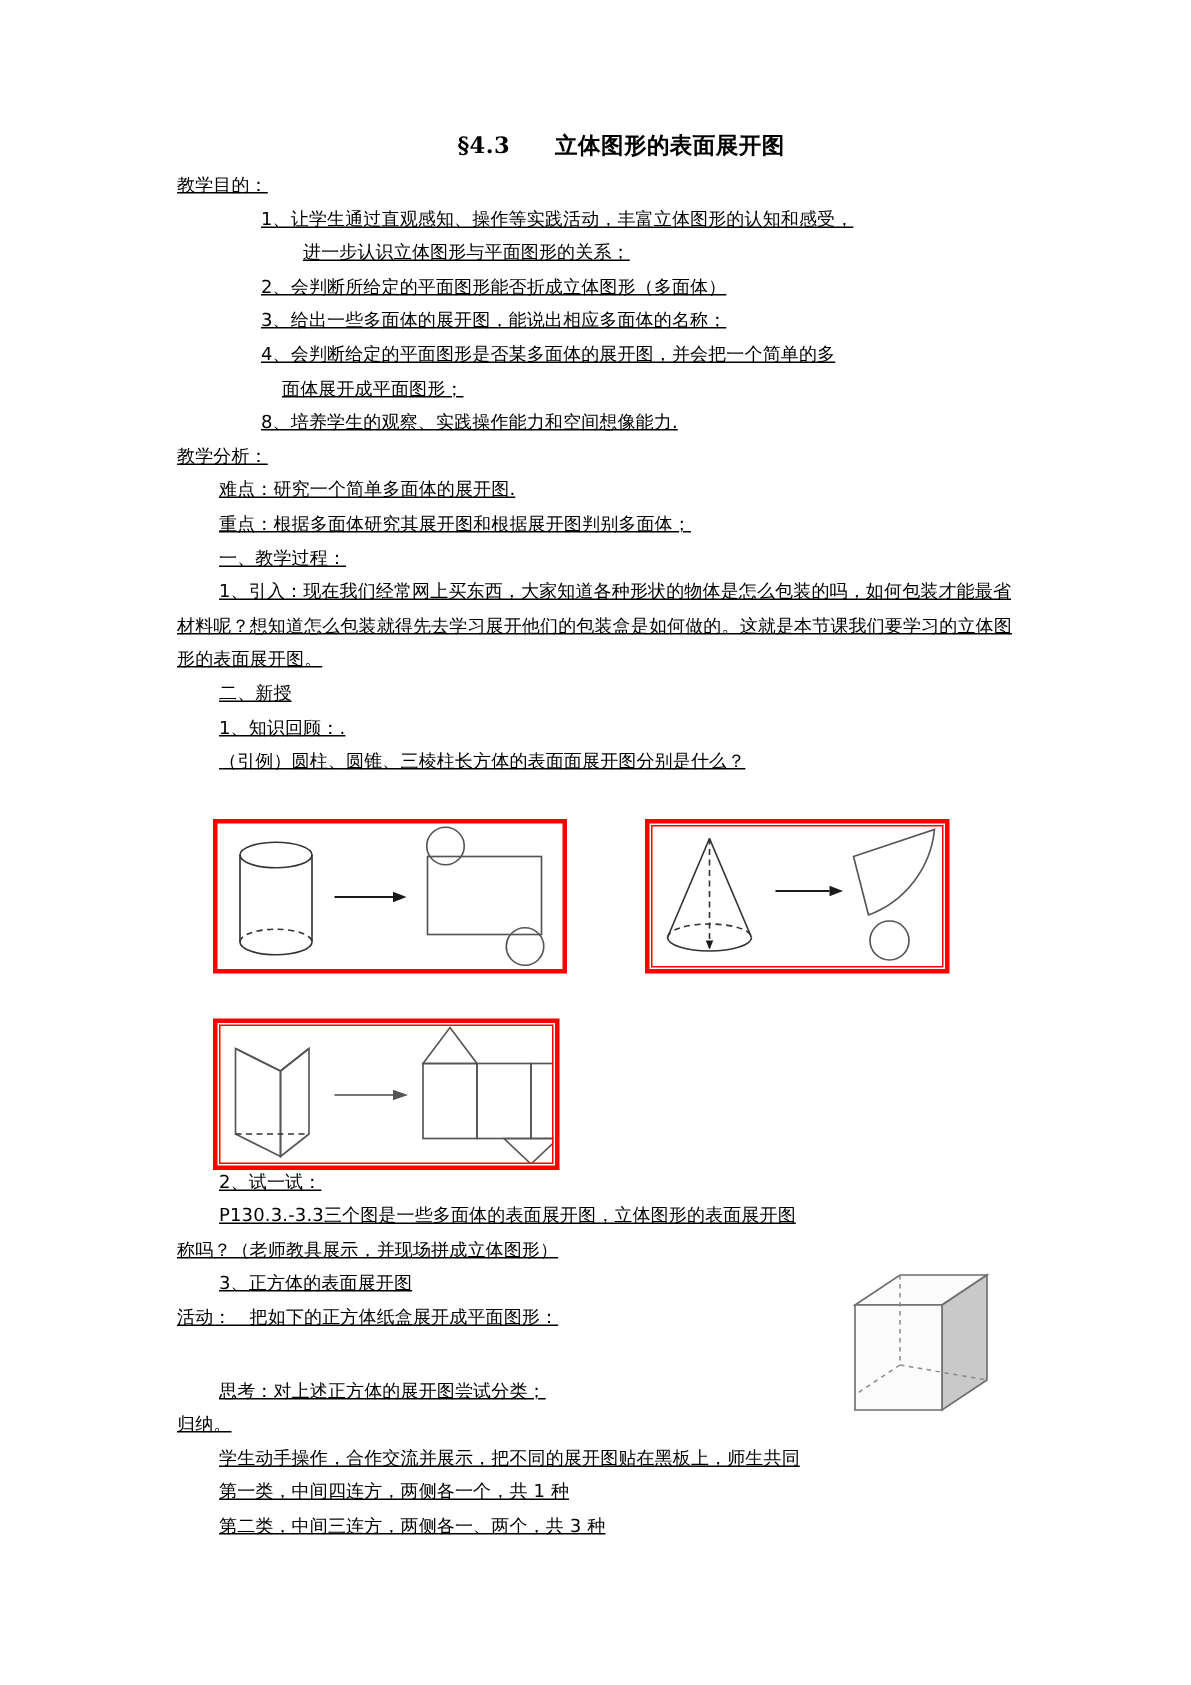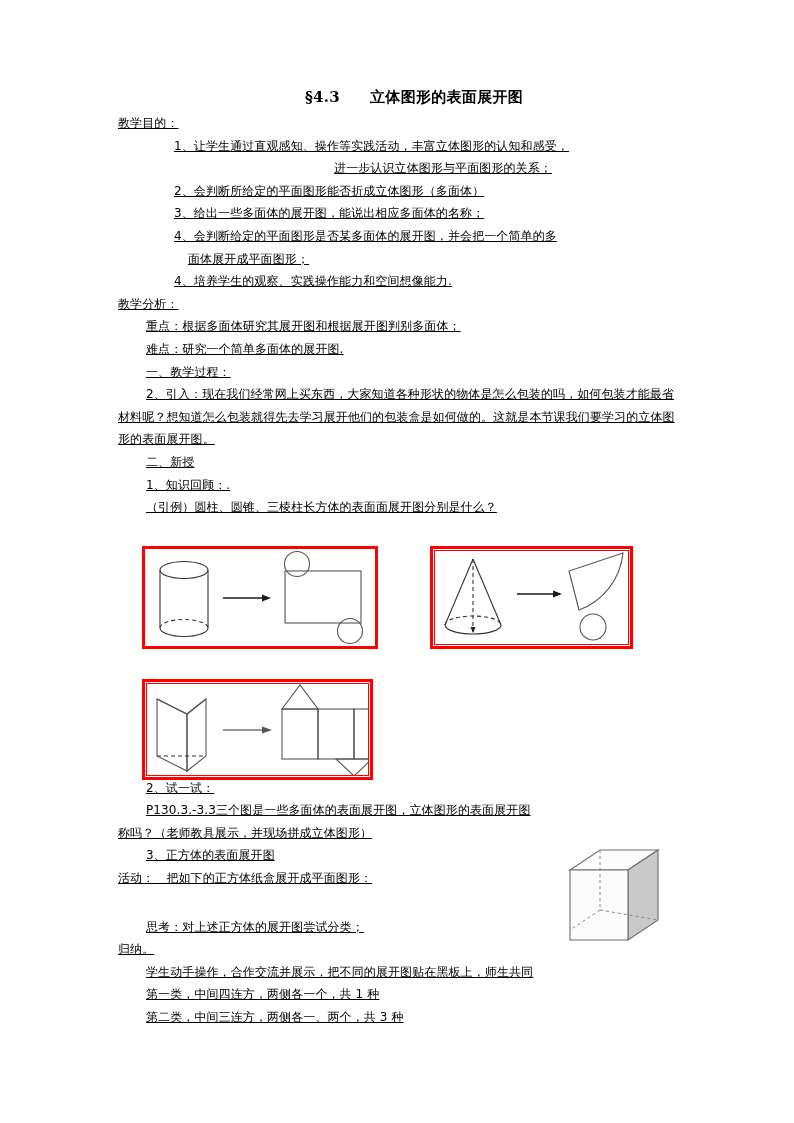--- a/index.html
+++ b/index.html
@@ -120,32 +120,32 @@
 </head>
 <body>
 
 <div class="page">
   <div class="content">
 
     <h1 class="doc-title"><span class="sec">§4.3</span><span class="gap-wide"></span><span>立体图形的表面展开图</span></h1>
 
     <p class="ln ind0">教学目的：</p>
     <p class="ln ind2">1、让学生通过直观感知、操作等实践活动，丰富立体图形的认知和感受，</p>
-    <p class="ln" style="padding-left:84px;text-align:center;">进一步认识立体图形与平面图形的关系；</p>
+    <p class="ln" style="padding-left:84px;">进一步认识立体图形与平面图形的关系；</p>
     <p class="ln ind2">2、会判断所给定的平面图形能否折成立体图形（多面体）</p>
     <p class="ln ind2">3、给出一些多面体的展开图，能说出相应多面体的名称；</p>
     <p class="ln ind2">4、会判断给定的平面图形是否某多面体的展开图，并会把一个简单的多</p>
     <p class="ln" style="padding-left:70px;">面体展开成平面图形；</p>
-    <p class="ln ind2">4、培养学生的观察、实践操作能力和空间想像能力.</p>
+    <p class="ln ind2">8、培养学生的观察、实践操作能力和空间想像能力.</p>
 
     <p class="ln ind0">教学分析：</p>
+    <p class="ln ind1">难点：研究一个简单多面体的展开图.</p>
     <p class="ln ind1">重点：根据多面体研究其展开图和根据展开图判别多面体；</p>
-    <p class="ln ind1">难点：研究一个简单多面体的展开图.</p>
     <p class="ln ind1">一、教学过程：</p>
-    <p class="ln flow">2、引入：现在我们经常网上买东西，大家知道各种形状的物体是怎么包装的吗，如何包装才能最省材料呢？想知道怎么包装就得先去学习展开他们的包装盒是如何做的。这就是本节课我们要学习的立体图形的表面展开图。</p>
+    <p class="ln flow">1、引入：现在我们经常网上买东西，大家知道各种形状的物体是怎么包装的吗，如何包装才能最省材料呢？想知道怎么包装就得先去学习展开他们的包装盒是如何做的。这就是本节课我们要学习的立体图形的表面展开图。</p>
     <p class="ln ind1">二、新授</p>
     <p class="ln ind1">1、知识回顾：.</p>
     <p class="ln ind1">（引例）圆柱、圆锥、三棱柱长方体的表面面展开图分别是什么？</p>
 
     <div style="height:258px;"></div>
 
     <p class="ln ind1">2、试一试：</p>
     <p class="ln ind1">P130.3.-3.3三个图是一些多面体的表面展开图，立体图形的表面展开图</p>
     <p class="ln ind0">称吗？（老师教具展示，并现场拼成立体图形）</p>
     <p class="ln ind1">3、正方体的表面展开图</p>

